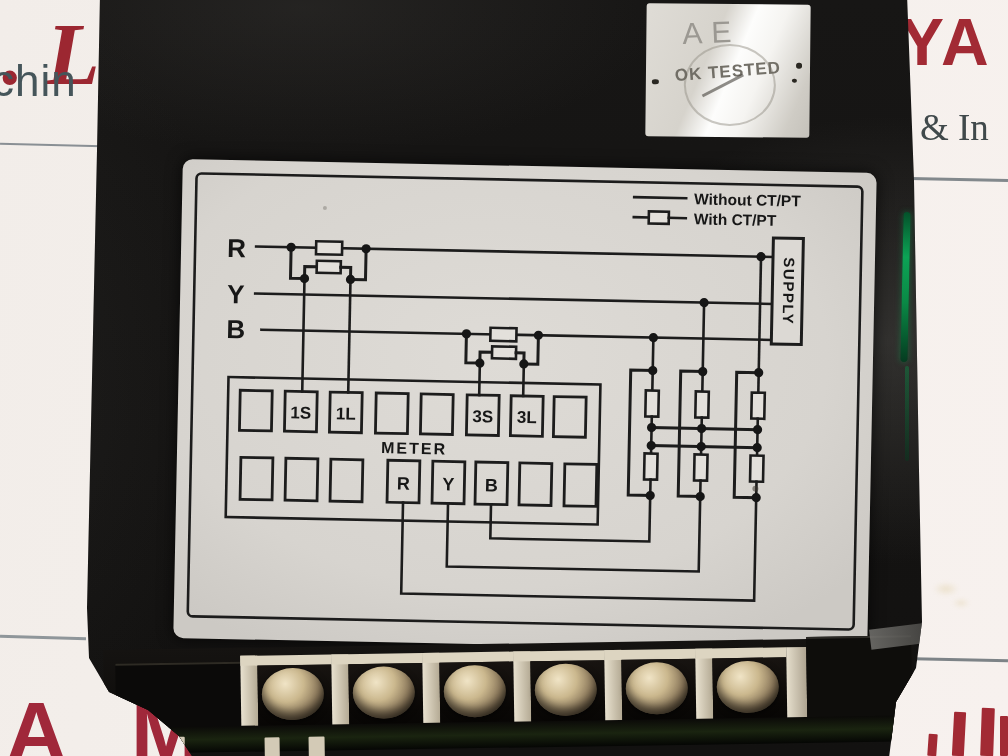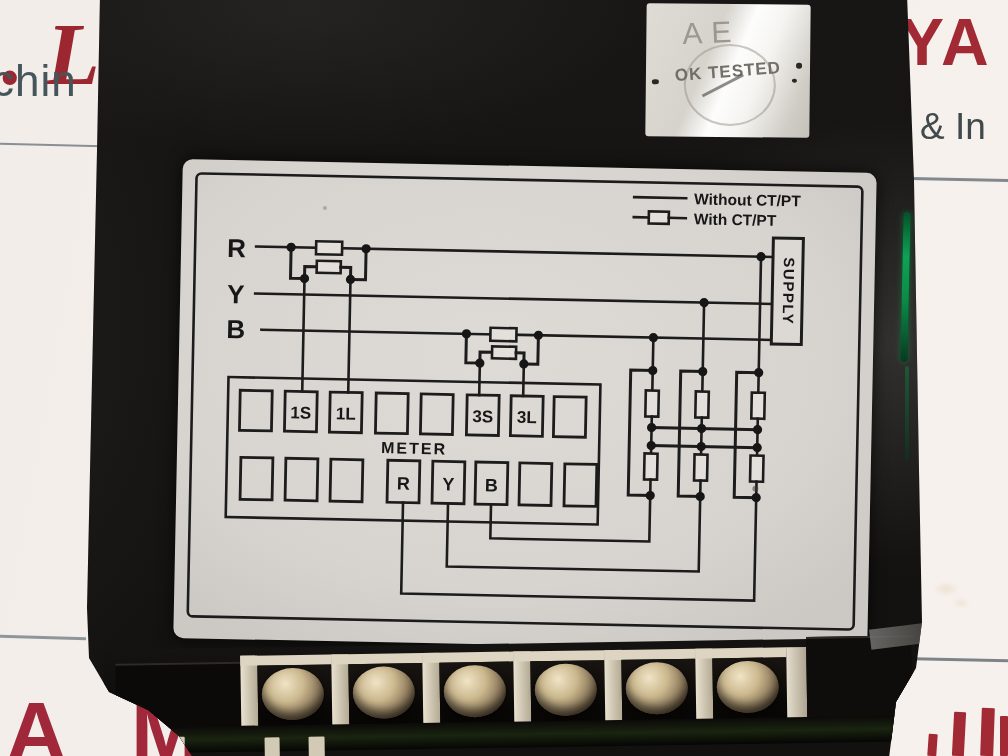--- a/index.html
+++ b/index.html
@@ -6,21 +6,21 @@
   #frame{position:relative;width:1008px;height:756px;overflow:hidden;
          font-family:"Liberation Sans",sans-serif;background:linear-gradient(100deg,#f2ede9 0%,#f5f0ec 55%,#f7f1ee 100%);}
   #frame *{position:absolute;box-sizing:border-box;}
 
   
   .frag{color:#a0283a;font-weight:700;white-space:nowrap;}
   .frag-topleft{left:2px;top:4px;font-size:88px;font-family:"Liberation Serif",serif;font-style:italic;color:#9c2731;}
   .frag-chin{left:-8px;top:56px;font-size:44px;font-weight:500;color:#45555a;letter-spacing:1px;}
   .u-left{left:0;top:144px;width:102px;height:2px;background:#898f94;transform:rotate(1.5deg);}
   .frag-ya{left:900px;top:4px;font-size:66px;letter-spacing:3px;color:#a22a34;}
-  .frag-in{left:920px;top:106px;font-size:37px;font-weight:500;color:#40494b;}
+  .frag-in{left:920px;top:106px;font-size:37px;font-weight:500;color:#40494b;font-family:Liberation Serif, serif;}
   .u-right{left:910px;top:178px;width:98px;height:2.5px;background:#82888c;transform:rotate(1.2deg);}
   .frag-am{left:6px;top:684px;font-size:84px;letter-spacing:22px;color:#a0283a;}
   .gline-bl{left:0;top:636px;width:86px;height:2.5px;background:#8f969a;transform:rotate(1.5deg);}
   .gline-br{left:890px;top:658px;width:118px;height:2.5px;background:#7d8387;transform:rotate(1.2deg);}
   .redbar{background:#a22a34;border-radius:1px;}
   .smudge{border-radius:50%;filter:blur(2px);background:radial-gradient(#d9c693,transparent 70%);}
 
   
   #device{left:0;top:0;width:1008px;height:756px;
     clip-path:polygon(100px -6px,907px -6px,914px 180px,919px 470px,922px 622px,916px 668px,896px 702px,889px 758px,193px 758px,179px 736px,148px 710px,109px 692px,89px 658px,87px 608px,97px 150px);

